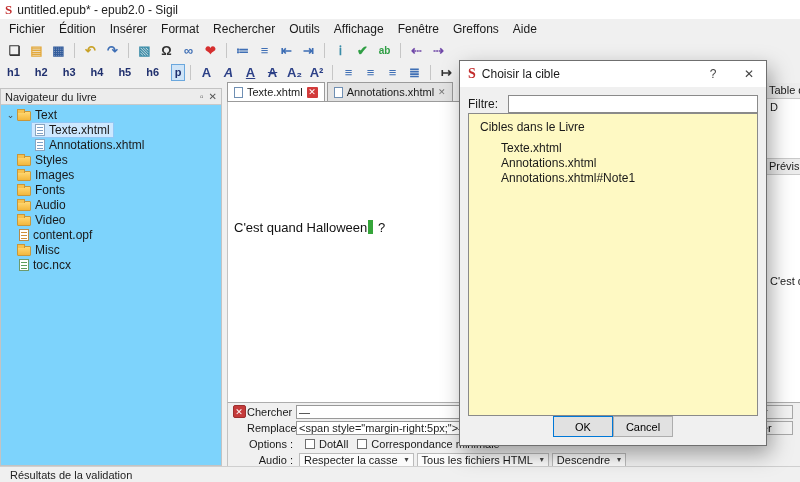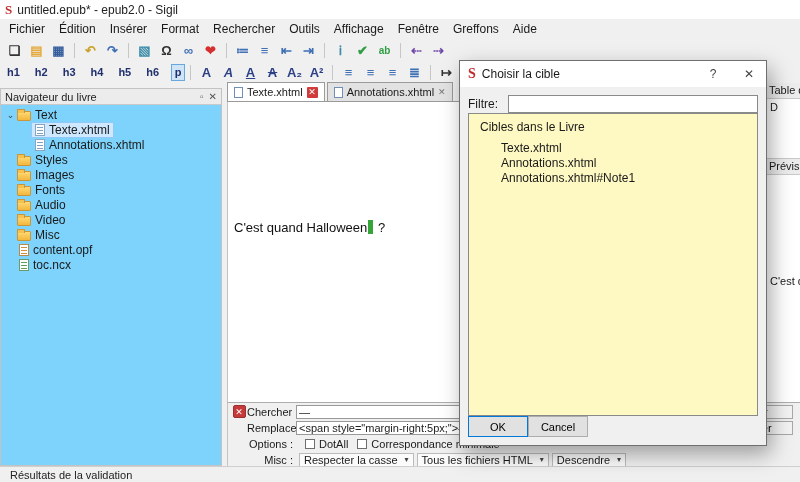--- a/index.html
+++ b/index.html
@@ -110,21 +110,21 @@
   .dlg-filter-row,.dlg-target-row{display:flex;align-items:center;gap:6px}
   .dlg-filter-row{}
   .dlg-lbl{width:34px;font-size:12px}
   .dlg-input{flex:1;height:18px;border:1px solid #8a8a8a;background:#fff;
              font:12px "Liberation Sans",sans-serif;padding:0 3px}
   .dlg-input.focused{border:1px solid #0078d7}
   .dlg-list{flex:1;background:#fef9c3;border:1px solid #8a8a8a;padding:4px 2px;font-size:12px;overflow:hidden}
   .dlg-group-label{padding:2px 4px 6px 9px}
   .dlg-item{padding:1px 4px 1px 30px;height:15px;cursor:default}
   .dlg-target-row{margin:8px 0 7px}
-  .dlg-buttons{display:flex;justify-content:flex-start;gap:0}
+  .dlg-buttons{display:flex;justify-content:center;gap:0}
   .btn{width:60px;height:21px;background:#e1e1e1;border:1px solid #adadad;
        font:11px "Liberation Sans",sans-serif}
   .btn.default{border:1px solid #0078d7}
 </style>
 </head>
 <body>
 
 <div class="window">
 
   <div class="titlebar">
@@ -269,30 +269,30 @@
           <span class="arrow"></span>
           <span class="rowsel">
             <span class="tico folder"></span>
             <span class="tlabel">Video</span>
           </span>
         </div>
 
         <div class="tree-row ind0">
           <span class="arrow"></span>
           <span class="rowsel">
-            <span class="tico folder"></span>
-            <span class="tlabel">Misc</span>
-          </span>
-        </div>
-
-        <div class="tree-row ind0">
-          <span class="arrow"></span>
-          <span class="rowsel">
             <span class="tico opf"></span>
             <span class="tlabel">content.opf</span>
+          </span>
+        </div>
+
+        <div class="tree-row ind0">
+          <span class="arrow"></span>
+          <span class="rowsel">
+            <span class="tico folder"></span>
+            <span class="tlabel">Misc</span>
           </span>
         </div>
 
         <div class="tree-row ind0">
           <span class="arrow"></span>
           <span class="rowsel">
             <span class="tico ncx"></span>
             <span class="tlabel">toc.ncx</span>
           </span>
         </div>
@@ -338,21 +338,21 @@
     <div class="fr-row">
       <span class="fr-slot"></span>
       <span class="fr-label">Options :</span>
       <span class="cb"></span>
       <span class="opt-label">DotAll</span>
       <span class="cb"></span>
       <span class="opt-label">Correspondance minimale</span>
     </div>
     <div class="fr-row">
       <span class="fr-slot"></span>
-      <span class="fr-label">Misc :</span>
+      <span class="fr-label">Audio :</span>
       <span class="combo">
         <span>Respecter la casse</span>
         <span class="combo-arrow">▾</span>
       </span>
       <span class="combo">
         <span>Tous les fichiers HTML</span>
         <span class="combo-arrow">▾</span>
       </span>
       <span class="combo">
         <span>Descendre</span>

